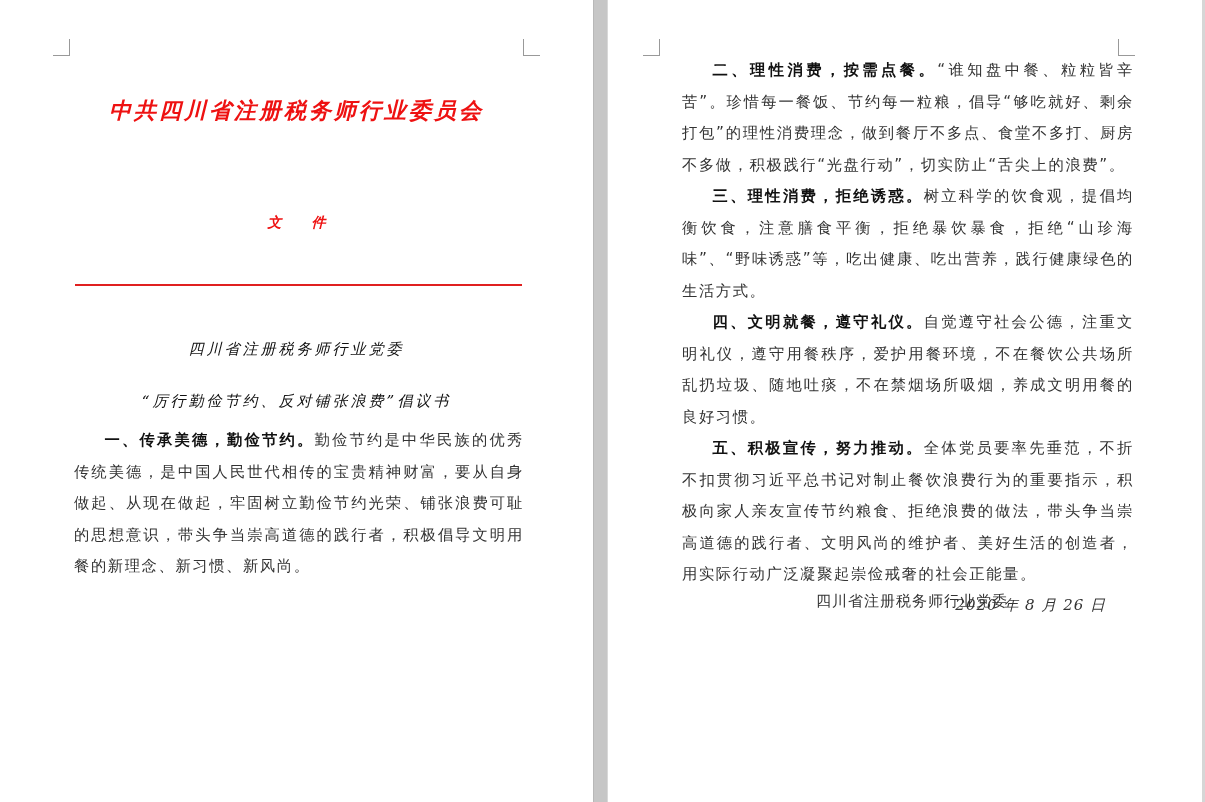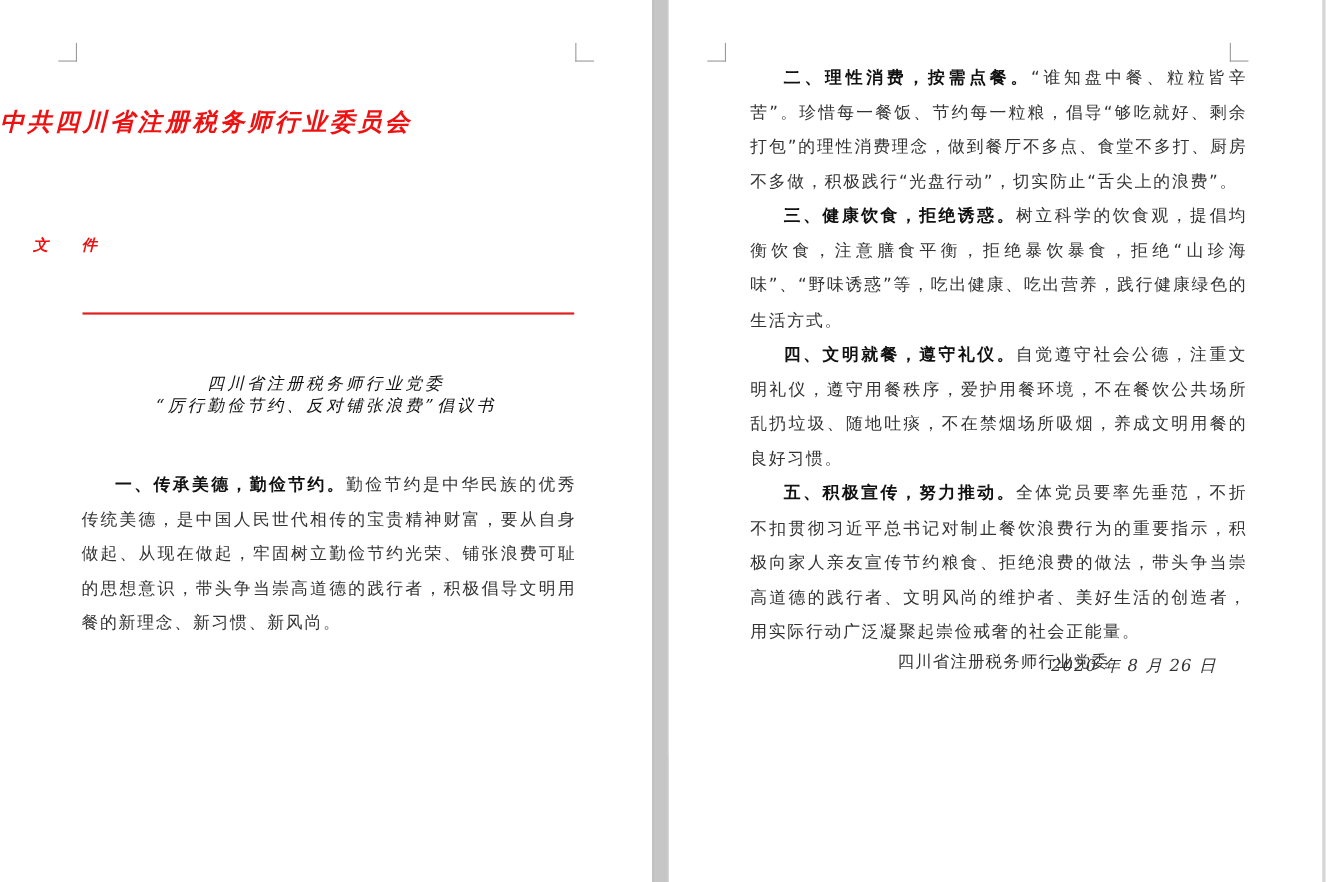--- a/index.html
+++ b/index.html
@@ -16,34 +16,34 @@
       border-left:1px solid #b8b8b8; border-right:1px solid #d8d8d8; box-sizing:border-box; }
     .right-edge { position:absolute; top:0; right:0; width:3px; height:802px; background:#d6d6d6; }
 
     .corner { position:absolute; width:16px; height:16px; }
     .corner.tl { border-right:1px solid #999; border-bottom:1px solid #999; }
     .corner.tr { border-left:1px solid #999; border-bottom:1px solid #999; }
     .corner.bl { border-right:1px solid #999; border-top:1px solid #999; }
     .corner.br { border-left:1px solid #999; border-top:1px solid #999; }
 
     .red-title {
-      position:absolute; left:0; width:593px; color:#ee1111;
+      position:absolute; left:0; width:593px; text-align:center; color:#ee1111;
       font-weight:bold; font-style:italic;
       font-family: "DejaVu Serif", serif;
     }
     #org-title { top:96px; font-size:22px; letter-spacing:3px; }
     #doc-word { top:214px; font-size:14px; letter-spacing:30px; padding-left:30px; box-sizing:border-box; }
     .red-rule { position:absolute; left:75px; width:447px; top:284px; height:2px; background:#e02020; }
 
     .sub-heading {
       position:absolute; left:0; width:593px; text-align:center;
       font-size:15px; color:#111; font-style:italic; letter-spacing:3px;
     }
     #sub1 { top:340px; }
-    #sub2 { top:360px; }
+    #sub2 { top:392px; }
 
     .body-text {
       position:absolute; font-size:15.3px; line-height:31.5px; color:#333;
       letter-spacing:1.6px; text-align:justify;
       font-family: "DejaVu Sans", "Liberation Sans", sans-serif;
     }
     .body-text p { margin:0; text-indent:2em; }
     .body-text b { color:#111; }
     #p1-body { left:74px; width:450px; top:425px; }
     #p2-text { left:74px; width:452px; top:55px; }
@@ -82,21 +82,21 @@
 <div class="gutter"></div>
 
 <div class="page" id="page2">
   <div class="corner tl" style="left:35px; top:39px;"></div>
   <div class="corner tr" style="left:510px; top:39px;"></div>
   <div class="corner bl" style="left:35px; top:784px;"></div>
   <div class="corner br" style="left:510px; top:784px;"></div>
 
   <div class="body-text" id="p2-text">
     <p><b>二、理性消费，按需点餐。</b><span>“谁知盘中餐、粒粒皆辛苦”。珍惜每一餐饭、节约每一粒粮，倡导“够吃就好、剩余打包”的理性消费理念，做到餐厅不多点、食堂不多打、厨房不多做，积极践行“光盘行动”，切实防止“舌尖上的浪费”。</span></p>
-    <p><b>三、健康饮食，拒绝诱惑。</b><span>树立科学的饮食观，提倡均衡饮食，注意膳食平衡，拒绝暴饮暴食，拒绝“山珍海味”、“野味诱惑”等，吃出健康、吃出营养，践行健康绿色的生活方式。</span></p>
+    <p><b>三、理性消费，拒绝诱惑。</b><span>树立科学的饮食观，提倡均衡饮食，注意膳食平衡，拒绝暴饮暴食，拒绝“山珍海味”、“野味诱惑”等，吃出健康、吃出营养，践行健康绿色的生活方式。</span></p>
     <p><b>四、文明就餐，遵守礼仪。</b><span>自觉遵守社会公德，注重文明礼仪，遵守用餐秩序，爱护用餐环境，不在餐饮公共场所乱扔垃圾、随地吐痰，不在禁烟场所吸烟，养成文明用餐的良好习惯。</span></p>
     <p><b>五、积极宣传，努力推动。</b><span>全体党员要率先垂范，不折不扣贯彻习近平总书记对制止餐饮浪费行为的重要指示，积极向家人亲友宣传节约粮食、拒绝浪费的做法，带头争当崇高道德的践行者、文明风尚的维护者、美好生活的创造者，用实际行动广泛凝聚起崇俭戒奢的社会正能量。</span></p>
   </div>
 
   <div class="page-num" style="left:296px; top:762px;">2</div>
 </div>
 
 <div class="signoff" id="sign-org">四川省注册税务师行业党委</div>
 <div class="signoff" id="sign-date">2020 年 8 月 26 日</div>
 

